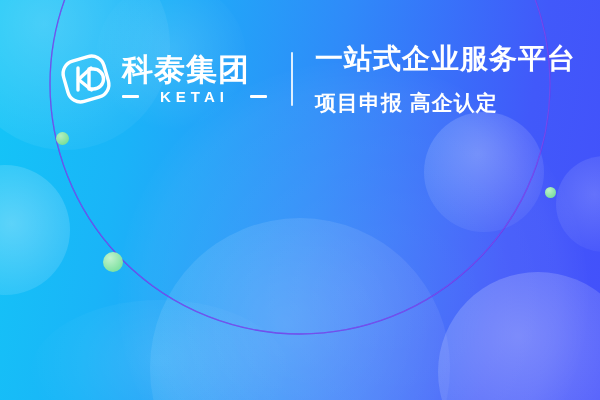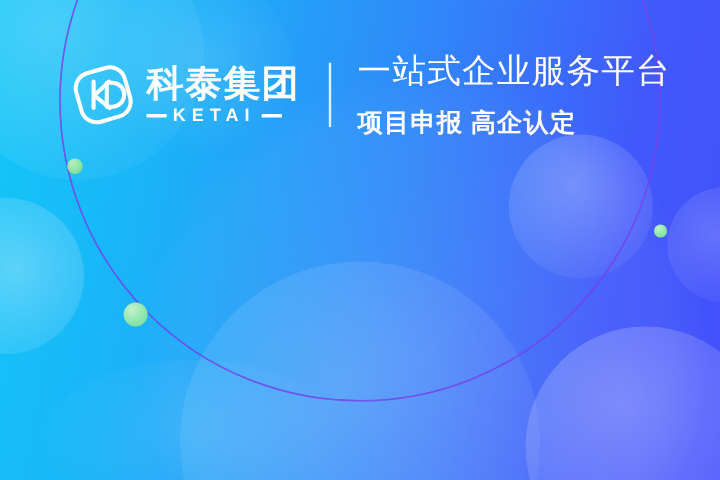--- a/index.html
+++ b/index.html
@@ -132,21 +132,21 @@
     font-size: 31px;
     font-weight: bold;
     letter-spacing: 1px;
     line-height: 1.02;
     white-space: nowrap;
   }
 
   .brand-en-row {
     display: flex;
     align-items: center;
-    gap: 5px;
+    gap: 21px;
     margin-top: 3px;
   }
   .brand-rule {
     display: block;
     width: 17px;
     height: 3px;
     background: #ffffff;
     border-radius: 1px;
   }
   .brand-en {
@@ -170,28 +170,28 @@
 
   .taglines {
     display: flex;
     flex-direction: column;
     justify-content: center;
   }
 
   .tagline-main {
     color: #ffffff;
     font-size: 28px;
-    font-weight: normal;
+    font-weight: bold;
     letter-spacing: 1px;
     line-height: 1.12;
     white-space: nowrap;
   }
 
   .tagline-sub {
-    font-family: Liberation Serif, serif;
+    font-family: Liberation Sans, sans-serif;
     color: #ffffff;
     font-size: 21px;
     font-weight: bold;
     letter-spacing: 1px;
     line-height: 1.2;
     margin-top: 16px;
     white-space: nowrap;
   }
 
   

